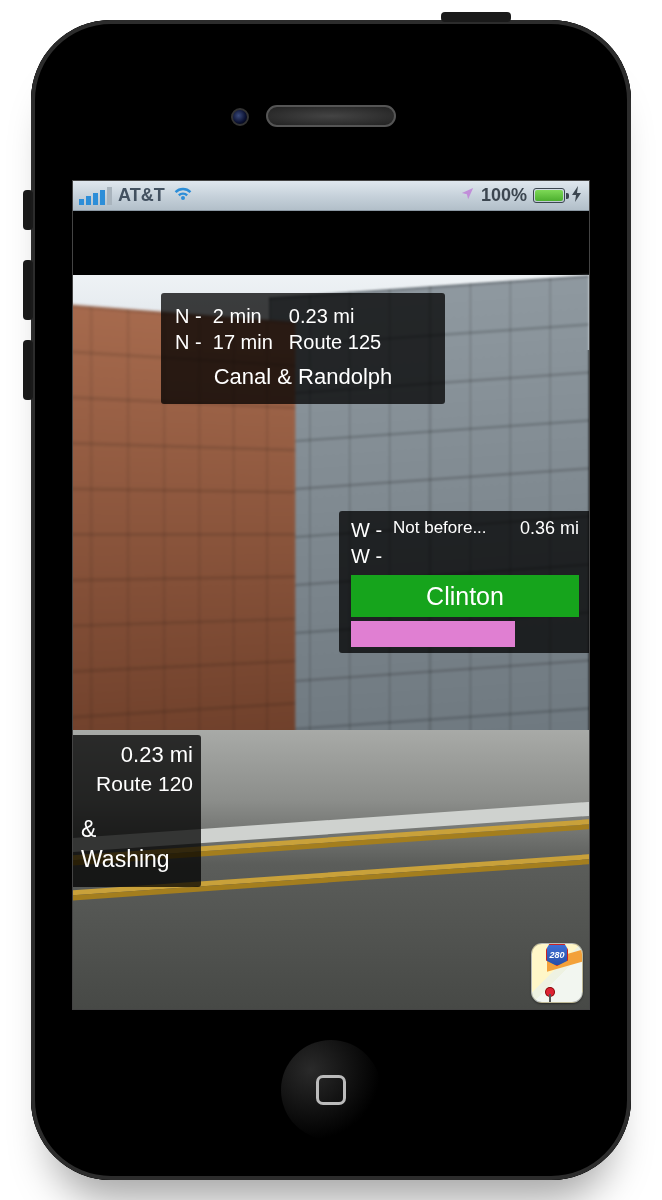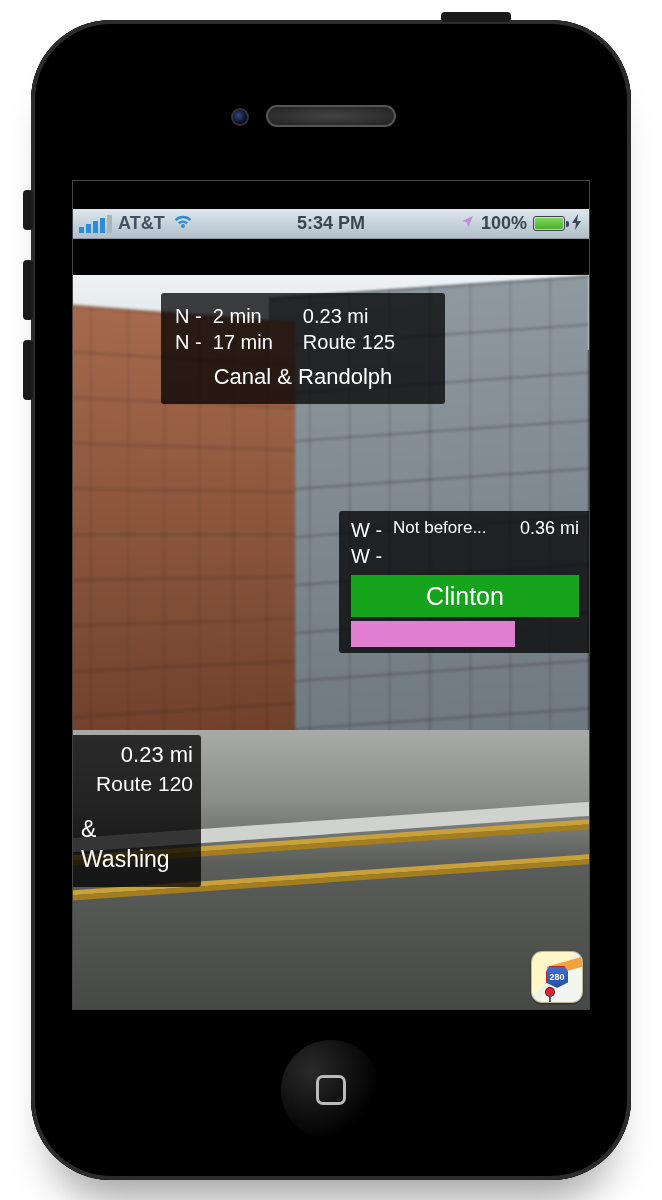--- a/index.html
+++ b/index.html
@@ -88,21 +88,20 @@
     height: 30px;
     width: 100%;
     background: linear-gradient(to bottom, #dfe7ee 0%, #c7d2db 50%, #b2bfc9 100%);
     border-bottom: 1px solid #8b98a3;
     display: flex;
     align-items: center;
     font-size: 18px;
     font-weight: bold;
     color: #3c4650;
     padding: 0 6px;
-    margin-top: 28px;
   }
   .sig-bars { display: flex; align-items: flex-end; gap: 2px; margin-right: 6px; }
   .sig-bars span { width: 5px; background: #2d8ed8; display: block; }
   .sig-bars span:nth-child(1){height:6px;}
   .sig-bars span:nth-child(2){height:9px;}
   .sig-bars span:nth-child(3){height:12px;}
   .sig-bars span:nth-child(4){height:15px;}
   .sig-bars span:nth-child(5){height:18px; background:#a9b4bd;}
   .carrier { color:#435160; margin-right:8px; }
   .wifi-icon { color:#2d8ed8; margin-right:auto; font-size:19px; }
@@ -201,21 +200,21 @@
   
   .ar-card {
     position: absolute;
     background: rgba(0,0,0,0.75);
     color: #fff;
     border-radius: 3px;
     padding: 8px 10px;
     font-size: 20px;
     line-height: 1.3;
   }
-  .ar-card .row { display:flex; gap: 30px; }
+  .ar-card .row { display:flex; gap: 16px; }
   .ar-card .col { display:flex; flex-direction:column; }
   .stop-name { text-align:center; margin-top:8px; font-size:22px; }
   .card-a { top: 18px; left: 88px; width: 284px; padding: 10px 14px 12px; }
   .card-a .col.times { font-size:20px; }
   .card-a .col.meta  { font-size:20px; }
 
   .card-b { top: 236px; right: 0; width: 250px; padding: 6px 10px 6px 12px; border-radius: 3px 0 0 3px; }
   .card-b .line { display:flex; align-items:flex-start; gap:8px; font-size:17px; }
   .card-b .dir  { font-size:20px; width:34px; }
   .card-b .status { flex:1; }
@@ -227,30 +226,31 @@
   .card-c { top: 460px; left: 0; width: 128px; border-radius: 0 3px 3px 0; padding: 6px 8px 12px; text-align:right; }
   .card-c div { font-size: 22px; }
   .card-c .sub { font-size: 21px; }
   .card-c .name { font-size:23px; text-align:left; margin-top:18px; }
   .card-c .name2 { font-size:23px; text-align:left; }
 
   
   .maps-btn {
     position:absolute;
     right:6px; bottom:6px;
-    width:52px; height:52px;
+    width:52px; height:60px;
     border-radius:11px;
     background:
       linear-gradient(135deg, #fff7c8 0 45%, transparent 45%),
       linear-gradient(135deg, transparent 55%, #f2f6f0 55%);
     background-color:#eef2e2;
     border:1px solid rgba(0,0,0,0.25);
     box-shadow: 0 1px 2px rgba(0,0,0,0.4);
-    display:flex; align-items:center; justify-content:center;
+    display:flex; justify-content:center;
     overflow:hidden;
+    font-style:italic;
   }
   .maps-btn::before {
     content:""; position:absolute; left:30%; right:-10%; top:18%; height:20%;
     background:#f3a13a; transform: skewY(-16deg);
   }
   .maps-btn .shield {
     position:relative; width:22px; height:22px;
     background: linear-gradient(#3f6fd6,#274fa8);
     clip-path: polygon(15% 0, 85% 0, 100% 25%, 100% 75%, 50% 100%, 0 75%, 0 25%);
     display:flex; align-items:center; justify-content:center;
@@ -287,21 +287,20 @@
           <span></span>
           <span></span>
           <span></span>
       </div>
       <span class="carrier">AT&amp;T</span>
       <span class="wifi-icon">
         <svg width="20" height="16" viewBox="0 0 20 16">
             <path fill="#2d8ed8" d="M10 14a2 2 0 100-4 2 2 0 000 4zm-5-5.5a7 7 0 0110 0l-1.7 1.7a4.6 4.6 0 00-6.6 0L5 8.5zm-3.3-3.3a11.7 11.7 0 0116.6 0L16.6 6.9a9.3 9.3 0 00-13.2 0L1.7 5.2z"></path>
           </svg>
       </span>
-      <span class="clock">5:34 PM</span>
       <div class="right-status">
         <span class="loc-icon">
           <svg width="15" height="15" viewBox="0 0 24 24">
               <path fill="#c18ed9" d="M3 11l18-8-8 18-2-8-8-2z"></path>
             </svg>
         </span>
         <span>100%</span>
         <span class="battery">
             <span class="battery-fill"></span>
           </span>

